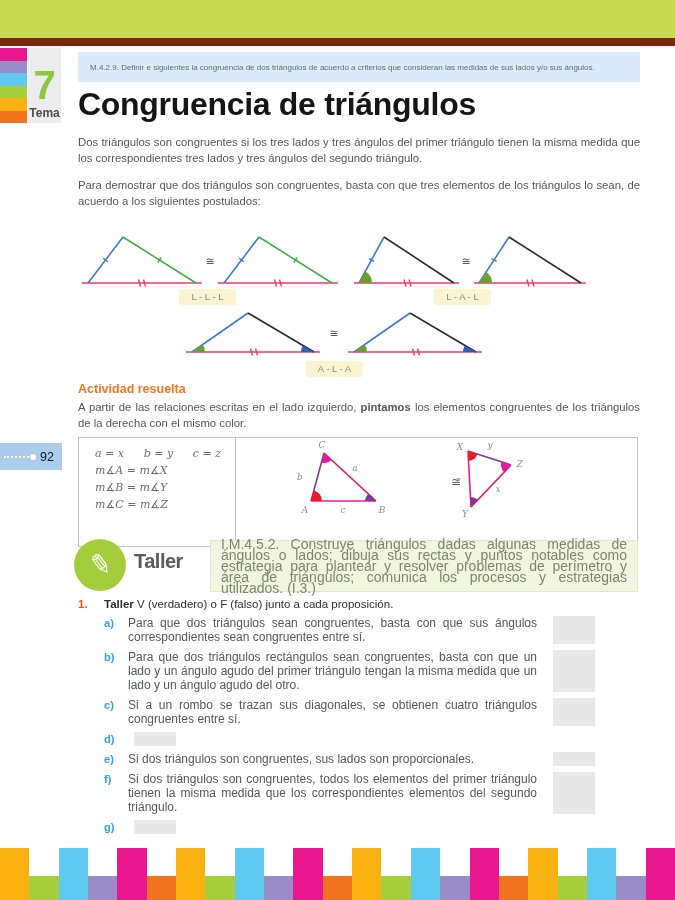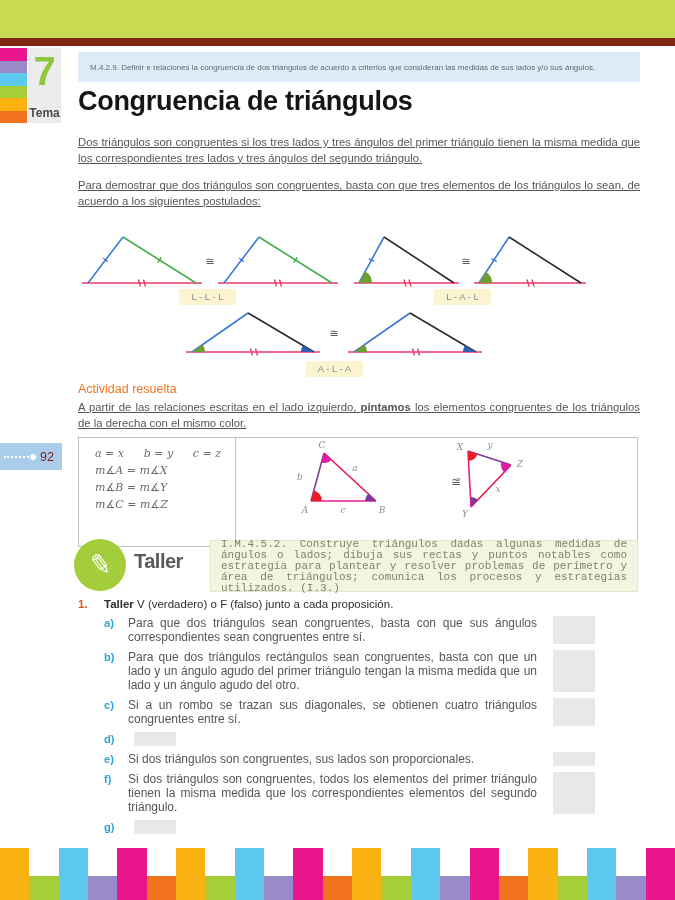--- a/index.html
+++ b/index.html
@@ -13,68 +13,68 @@
   .band-green{left:0;top:0;width:675px;height:38px;background:#c8da52;}
   .band-maroon{left:0;top:38px;width:675px;height:8px;background:#7b2710;}
 
   
   .side-tabs{left:0;top:48px;width:27px;display:flex;flex-direction:column;}
   .stab{width:27px;height:12.5px;}
 
   .tema-box{left:28px;top:48px;width:33px;height:75px;background:#ececec;
     display:flex;flex-direction:column;align-items:center;justify-content:flex-end;padding-bottom:3px;box-sizing:border-box;}
   .tema-num{color:#8dc63f;font-size:40px;font-weight:bold;line-height:40px;}
-  .tema-label{color:#4d4d4f;font-size:12px;font-weight:bold;margin-top:15px;}
+  .tema-label{color:#4d4d4f;font-size:12px;font-weight:bold;margin-top:1px;}
 
   .banner{left:78px;top:52px;width:562px;height:30px;background:#dcebf7;
     display:flex;align-items:center;box-sizing:border-box;padding:0 12px;}
   .banner span{font-size:8px;color:#5d6c78;}
 
-  .title{left:78px;top:86px;width:562px;margin:0;font-size:27px;font-weight:bold;
+  .title{left:78px;top:86px;width:562px;margin:0;font-size:32px;font-weight:bold;
     color:#151515;letter-spacing:-0.3px;}
 
-  .par{width:562px;margin:0;font-size:11.3px;line-height:15.6px;color:#55565a;text-align:justify;text-decoration:underline;}
+  .par{width:562px;margin:0;font-size:11.3px;line-height:15.6px;color:#55565a;text-align:justify;}
   .p1{left:78px;top:135px;}
   .p2{left:78px;top:178px;}
 
   .figure{left:78px;top:225px;}
   .figure text.cong{font-size:11px;fill:#58585a;text-anchor:middle;}
   .figure text.lbl{font-size:9.5px;fill:#87898c;text-anchor:middle;}
 
-  .act-head{left:78px;top:382px;margin:0;font-size:12.5px;font-weight:normal;color:#f2761f;}
+  .act-head{left:78px;top:382px;margin:0;font-size:12.5px;font-weight:bold;color:#f2761f;}
   .act-par{left:78px;top:400px;}
 
   .ex-box{left:78px;top:437px;width:560px;height:110px;border:1px solid #bfc2c4;
     box-sizing:border-box;display:flex;}
   .ex-left{width:157px;border-right:1px solid #bfc2c4;box-sizing:border-box;
     padding:9px 14px 0 16px;font-family:"DejaVu Serif","DejaVu Sans",serif;
     font-style:italic;font-size:11px;color:#6a6b6e;}
   .eq-row{display:flex;justify-content:space-between;margin-bottom:2px;}
   .eq-line{line-height:17px;}
   .ex-svg{flex:1;}
   .ex-svg text{font-family:"DejaVu Serif","DejaVu Sans",serif;font-style:italic;
     font-size:9px;fill:#8a8c8f;text-anchor:middle;}
   .ex-svg text.cong{font-size:12px;fill:#58585a;font-style:normal;}
 
   .page-tab{left:0;top:443px;width:62px;height:27px;background:#a9cdea;
     display:flex;align-items:center;}
   .dots{flex:1;border-top:2px dotted #fff;margin-left:4px;}
   .pdot{width:6px;height:6px;border-radius:50%;background:#fff;margin:0 4px 0 1px;flex:none;}
-  .pnum{font-size:12.5px;color:#7f1d1d;margin-right:8px;}
+  .pnum{font-size:12.5px;color:#0f172a;margin-right:8px;}
 
   .taller{left:68px;top:538px;width:570px;height:56px;}
   .taller-circle{position:absolute;left:6px;top:1px;width:52px;height:52px;border-radius:50%;
     background:#a4cd3c;display:flex;align-items:center;justify-content:center;}
   .pencil{color:#fff;font-size:27px;transform:rotate(8deg);line-height:1;}
   .taller-title{position:absolute;left:66px;top:12px;font-size:20px;font-weight:bold;
     color:#5a5a5c;letter-spacing:-0.5px;}
   .taller-box{position:absolute;left:142px;top:2px;right:0;height:52px;background:#f2f6e1;
     border:1px solid #e0ebc6;box-sizing:border-box;padding:7px 10px;
     display:flex;align-items:center;}
-  .taller-box span{font-size:11px;line-height:11px;color:#7d856e;text-align:justify;font-family:Liberation Mono, monospace;}
+  .taller-box span{font-size:14px;line-height:11px;color:#7d856e;text-align:justify;}
 
   .exercise{left:78px;top:598px;width:517px;}
   .stem{display:flex;margin-bottom:6px;font-size:11.5px;color:#2e2e30;}
   .qnum{color:#ea531e;font-weight:bold;width:26px;flex:none;}
   .stem-text b{font-weight:bold;}
   .item{display:flex;margin-bottom:6px;margin-left:26px;}
   .letter{color:#2ba4dc;font-weight:bold;font-size:11.2px;width:24px;flex:none;line-height:14px;}
   .itext{flex:1;font-size:12px;line-height:14px;color:#55565a;text-align:justify;padding-right:10px;}
   .abox{width:42px;flex:none;background:#e8e8e9;align-self:stretch;margin-left:6px;}
 
@@ -97,21 +97,21 @@
     <div class="stab" style="background: rgb(249, 178, 18);"></div>
     <div class="stab" style="background: rgb(241, 115, 30);"></div>
   </div>
 
 <div class="abs tema-box">
   <div class="tema-num">7</div>
   <div class="tema-label">Tema</div>
 </div>
 
 <div class="abs banner">
-  <span>M.4.2.9. Definir e relaciones la congruencia de dos triángulos de acuerdo a criterios que consideran las medidas de sus lados y/o sus ángulos.</span>
+  <span>M.4.2.9. Definir e siguientes la congruencia de dos triángulos de acuerdo a criterios que consideran las medidas de sus lados y/o sus ángulos.</span>
 </div>
 
 <h1 class="abs title">Congruencia de triángulos</h1>
 
 <p class="abs par p1">Dos triángulos son congruentes si los tres lados y tres ángulos del primer triángulo tienen la misma medida que los correspondientes tres lados y tres ángulos del segundo triángulo.</p>
 <p class="abs par p2">Para demostrar que dos triángulos son congruentes, basta con que tres elementos de los triángulos lo sean, de acuerdo a los siguientes postulados:</p>
 
 <svg class="abs figure" width="562" height="155" viewBox="0 0 562 155">
 
   <g>

